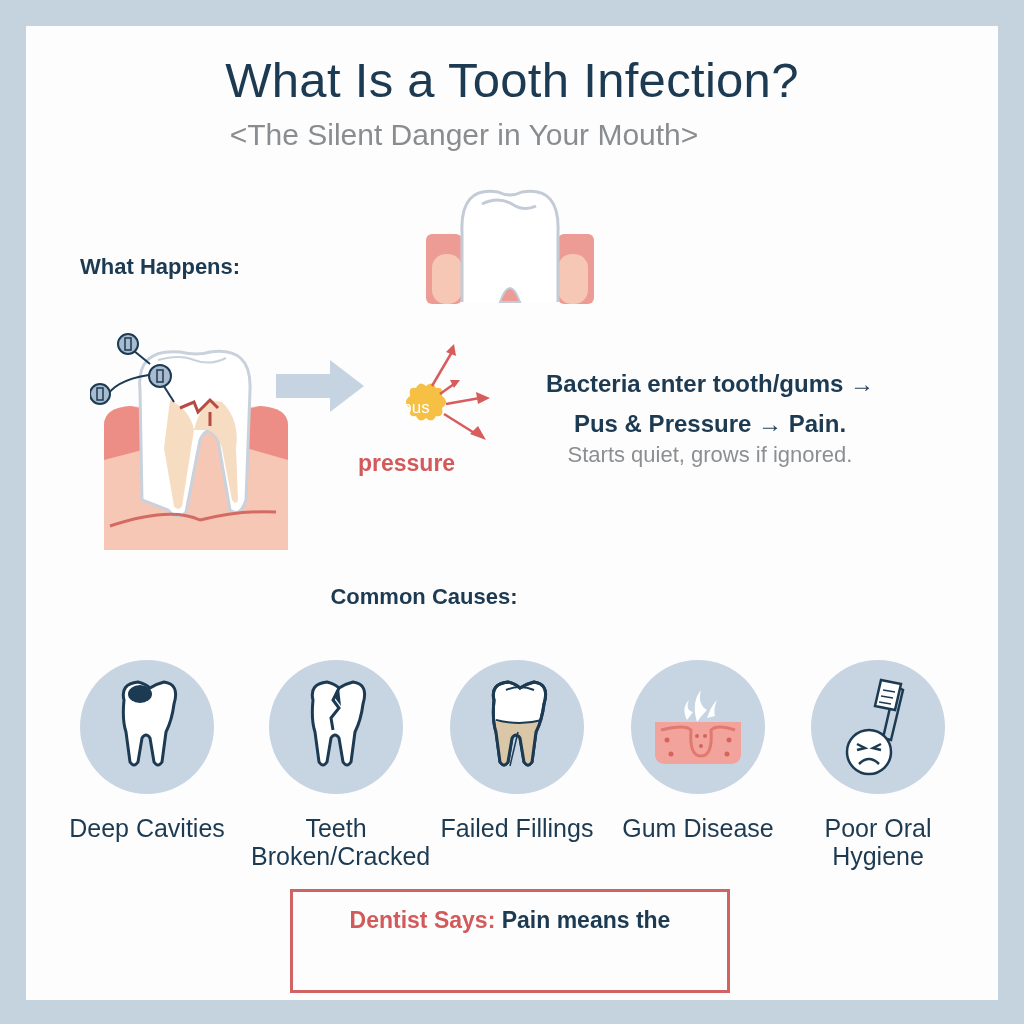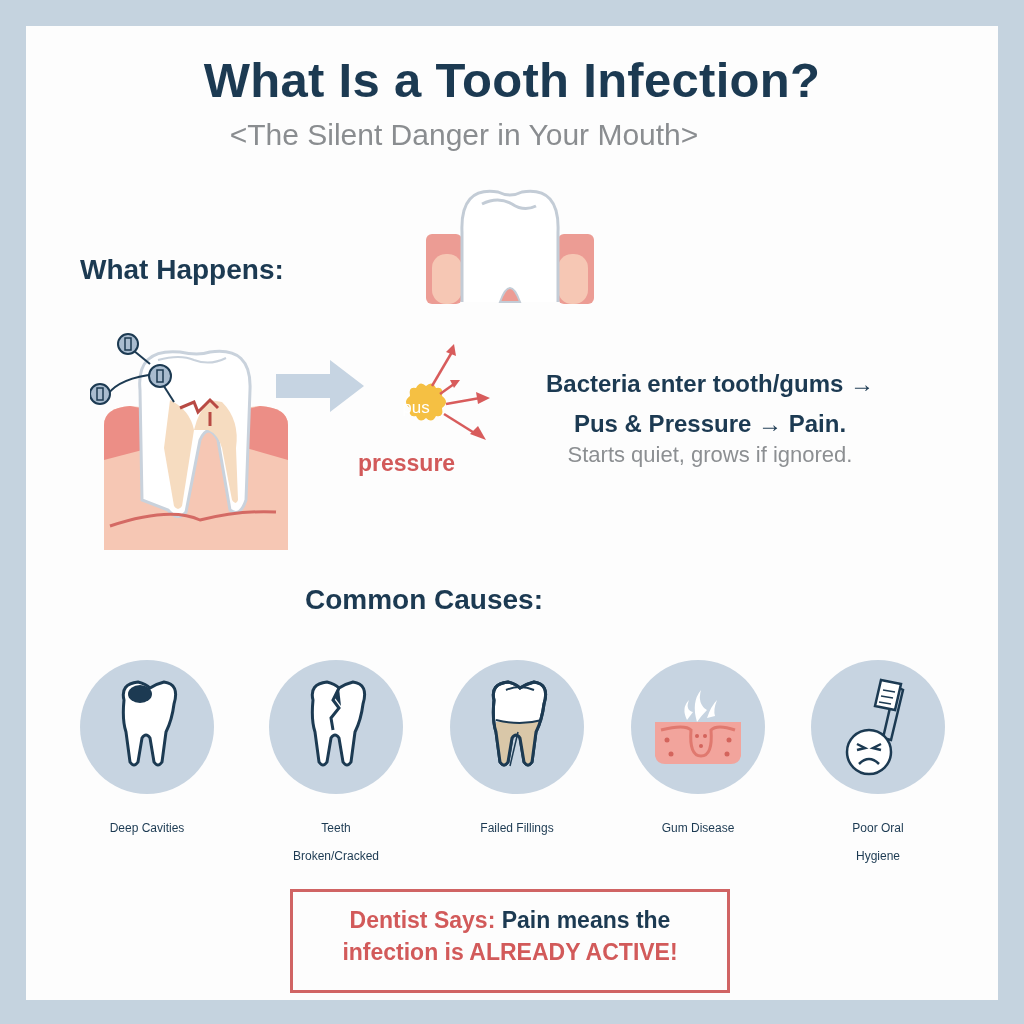--- a/index.html
+++ b/index.html
@@ -1,31 +1,31 @@
 <!DOCTYPE html>
 <html><head>
 <meta charset="utf-8">
 <style>
   * { box-sizing: border-box; margin: 0; padding: 0; }
   html, body { width: 1024px; height: 1024px; overflow: hidden; }
   body { background: #c5d3df; font-family: "Liberation Sans", sans-serif; position: relative; }
   .card { position: absolute; left: 26px; top: 26px; width: 972px; height: 974px; background: #fdfdfd; }
   .abs { position: absolute; }
-  .title { left: 0; width: 1024px; top: 52px; text-align: center; font-size: 49px; font-weight: bold; color: #1c3a52; letter-spacing: 0.3px; }
+  .title { left: 0; width: 1024px; top: 52px; text-align: center; font-size: 49px; font-weight: normal; color: #1c3a52; letter-spacing: 0.3px; }
   .subtitle { left: 0; width: 928px; top: 118px; text-align: center; font-size: 30px; color: #8a8d90; }
-  .h2 { font-size: 28px; font-weight: bold; color: #1c3a52; }
+  .h2 { font-size: 22px; font-weight: bold; color: #1c3a52; }
   .desc { left: 500px; width: 420px; top: 360px; text-align: center; }
   .desc .l1, .desc .l2 { font-size: 24px; font-weight: bold; color: #1c3a52; line-height: 32px; margin-top: 8px; }
   .desc .l3 { font-size: 22px; color: #8c8f92; line-height: 30px; }
   .pus-label { left: 394px; top: 398px; width: 44px; text-align: center; font-size: 17px; color: #fff; font-weight: normal; }
   .pressure { left: 358px; top: 450px; font-size: 23px; font-weight: bold; color: #d25a5a; }
   .cause { position: absolute; top: 660px; width: 170px; text-align: center; }
   .cause .circle { width: 134px; height: 134px; border-radius: 50%; background: #c7d4e1; margin: 0 auto; position: relative; }
   .cause .circle svg { position: absolute; left: 0; top: 0; }
-  .cause .label { margin-top: 20px; font-size: 12px; color: #1c3a52; line-height: 28px; }
+  .cause .label { margin-top: 20px; font-size: 25px; color: #1c3a52; line-height: 28px; }
   .callout { left: 290px; top: 889px; width: 440px; height: 104px; border: 3px solid #d06464; text-align: center; padding-top: 12px; }
   .callout div { font-size: 23px; font-weight: bold; line-height: 32px; }
   .red { color: #d25a5a; }
   .navy { color: #1c3a52; }
 </style>
 </head>
 <body>
 
 <div class="card"></div>
 
@@ -163,14 +163,13 @@
     </svg>
   </div>
   <div class="label">
     <div>Poor Oral</div>
     <div>Hygiene</div>
   </div>
 </div>
 
 <div class="abs callout">
   <div><span class="red">Dentist Says:</span><span class="navy"> Pain means the</span></div>
-  <div><span class="red">infection is </span><span class="red">ALREADY ACTIVE!</span></div>
 </div>
 
 </body></html>

